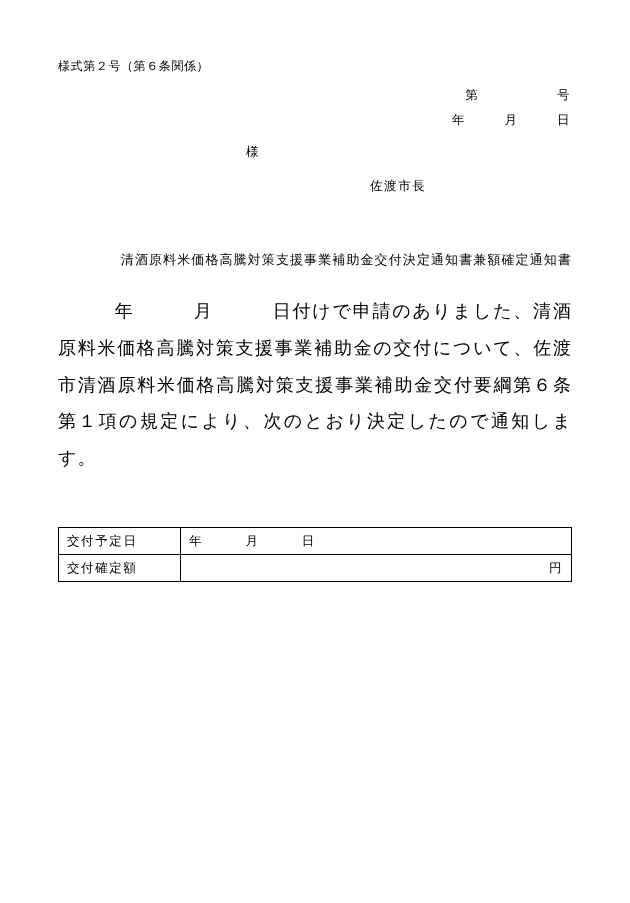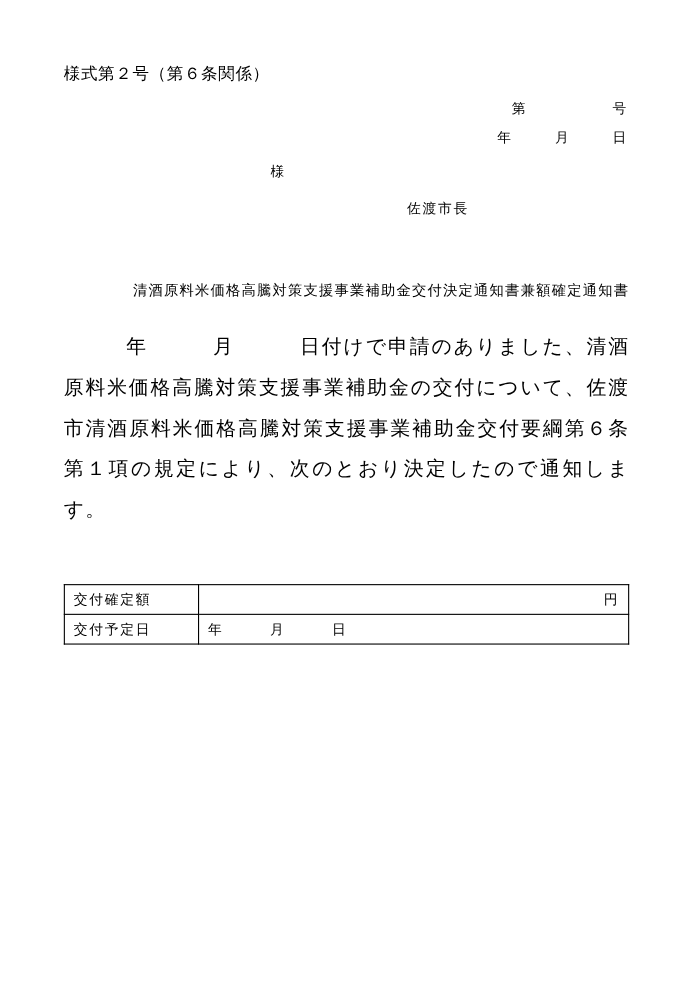--- a/index.html
+++ b/index.html
@@ -25,26 +25,25 @@
   }
   .doc {
     position: absolute;
     left: 58px;
     top: 58px;
     width: 514px;
   }
 
   
   .form-no {
-    font-size: 15px;
+    font-size: 12px;
     letter-spacing: 0.6px;
     line-height: 1.4;
     margin: 0 0 14px 0;
     white-space: nowrap;
-    font-family: Liberation Mono, monospace;
   }
 
   
   .meta-line {
     font-size: 12.5px;
     letter-spacing: 0.6px;
     line-height: 1.0;
     text-align: right;
     margin: 0 0 13px 0;
     white-space: pre;
@@ -143,25 +142,25 @@
     <div class="title">清酒原料米価格高騰対策支援事業補助金交付決定通知書兼額確定通知書</div>
 
     <p class="body-para">
       <span class="indent"></span><span>年　　　月　　　日付けで申請のありました、清酒原料米価格高騰対</span><span>策支援事業補助金の交付について、佐渡市清酒原料米価格高騰対策支援</span><span>事業補助金交付要綱第６条第１項の規定により、次のとおり決定したの</span><span>で通知します。</span>
     </p>
 
     <div class="table-wrap">
       <table class="kv">
         <tbody>
             <tr>
+          <td class="label">交付予定日</td>
+          <td class="value-date">年　　　月　　　日</td>
+        </tr>
+        <tr>
           <td class="label">交付確定額</td>
           <td class="value-right">円</td>
-        </tr>
-        <tr>
-          <td class="label">交付予定日</td>
-          <td class="value-date">年　　　月　　　日</td>
         </tr>
       </tbody>
         </table>
     </div>
 
   </div>
 </div>
 
 </body></html>

